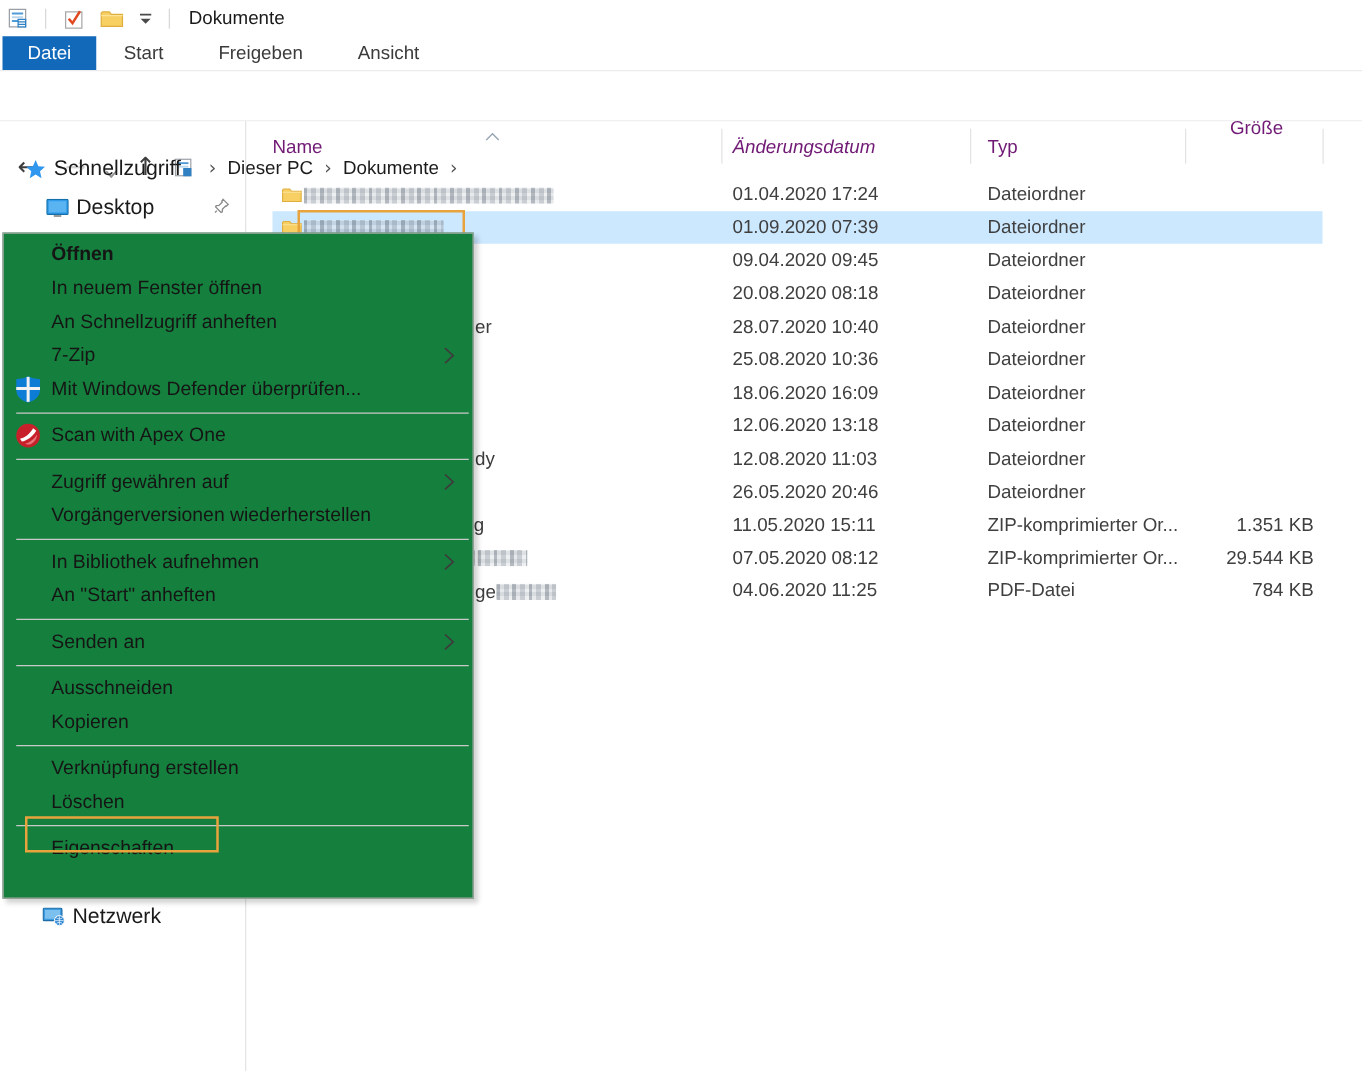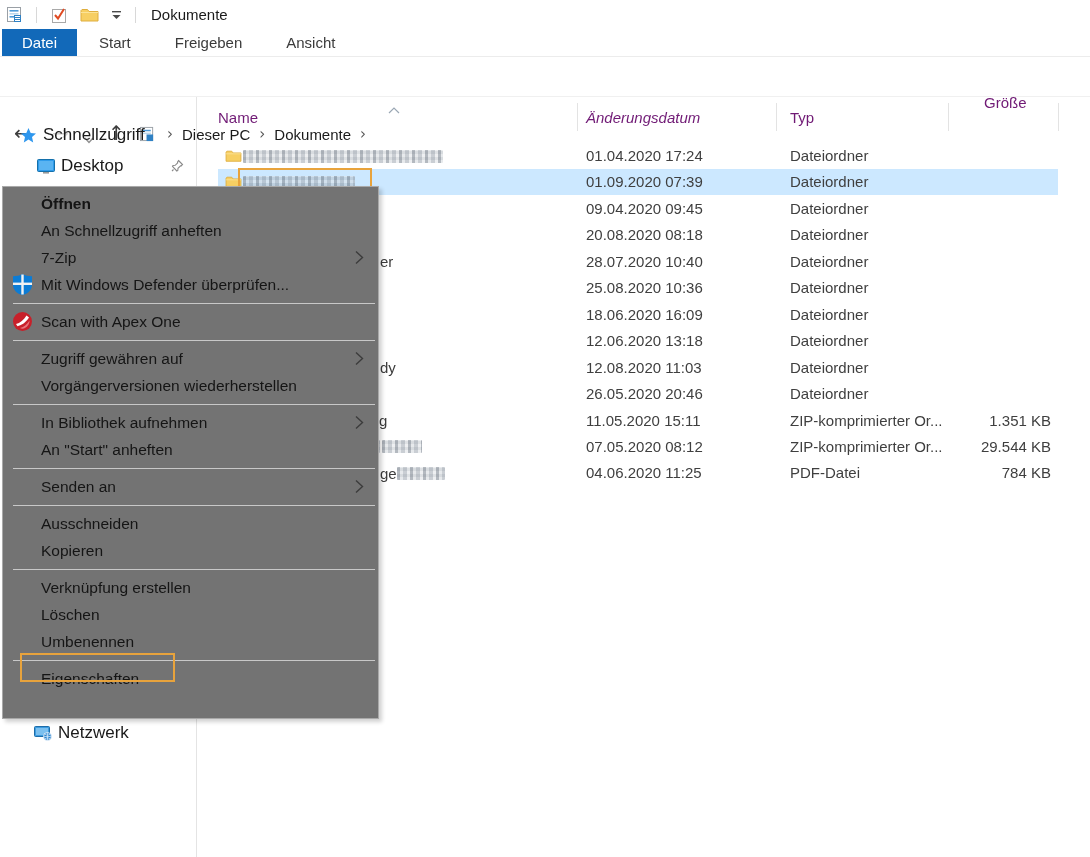--- a/index.html
+++ b/index.html
@@ -43,21 +43,21 @@
   .c-size{right:7px;width:130px;text-align:right;}
   .frag{font-size:15px;color:#3c3c3c;}
   .redact{display:inline-block;height:13px;margin-right:2px;border-radius:1px;
     background-image:
       repeating-linear-gradient(90deg, rgba(118,128,140,.55) 0 3px, rgba(192,199,206,.38) 3px 6px, rgba(148,157,168,.5) 6px 10px, rgba(206,211,217,.36) 10px 13px),
       repeating-linear-gradient(0deg, rgba(255,255,255,.3) 0 3px, rgba(120,130,140,.18) 3px 6px);
     filter:blur(.6px);}
   .name-highlight{left:238px;top:168px;width:130px;height:19px;border:2px solid #e8a33c;z-index:45;}
 
   
-  .cmenu{left:2px;top:186px;width:377px;height:533px;background:#737373;border:1px solid #a9a9a9;
+  .cmenu{left:2px;top:186px;width:377px;height:533px;background:#15803d;border:1px solid #a9a9a9;
          box-shadow:3px 3px 4px rgba(0,0,0,.18);z-index:50;box-sizing:border-box;padding-top:3px;}
   .mi{height:27px;display:flex;align-items:center;font-size:15.5px;color:#151515;}
   .mi .mi-icon{width:38px;display:flex;justify-content:center;align-items:center;}
   .mi .mi-label{flex:1;white-space:nowrap;}
   .mi .mi-arrow{margin-right:14px;display:flex;align-items:center;}
   .mi.bold .mi-label{font-weight:bold;}
   .menu-sep{height:10px;display:flex;align-items:center;}
   .menu-sep>div{flex:1;height:1px;background:#c8c8c8;margin:0 3px 0 10px;}
   .rename-box{position:absolute;left:17px;top:466px;width:155px;height:29px;border:2px solid #e8a33c;box-sizing:border-box;}
 </style>
@@ -344,20 +344,24 @@
 
   <div class="abs name-highlight"></div>
 
   <div class="abs cmenu" id="menu">
       <div class="mi bold">
         <span class="mi-icon"></span>
         <span class="mi-label">Öffnen</span>
       </div>
       <div class="mi">
         <span class="mi-icon"></span>
+        <span class="mi-label">In neuem Fenster öffnen</span>
+      </div>
+      <div class="mi">
+        <span class="mi-icon"></span>
         <span class="mi-label">An Schnellzugriff anheften</span>
       </div>
       <div class="mi">
         <span class="mi-icon"></span>
         <span class="mi-label">7-Zip</span>
         <span class="mi-arrow">
           <svg width="9" height="15" viewBox="0 0 9 15">
             <polyline points="1,1.5 7.5,7.5 1,13.5" fill="none" stroke="#3c3c3c" stroke-width="1.4"></polyline>
           </svg>
         </span>
@@ -444,24 +448,20 @@
         <div></div>
       </div>
       <div class="mi">
         <span class="mi-icon"></span>
         <span class="mi-label">Verknüpfung erstellen</span>
       </div>
       <div class="mi">
         <span class="mi-icon"></span>
         <span class="mi-label">Löschen</span>
       </div>
-      <div class="mi">
-        <span class="mi-icon"></span>
-        <span class="mi-label">Umbenennen</span>
-      </div>
       <div class="menu-sep">
         <div></div>
       </div>
       <div class="mi">
         <span class="mi-icon"></span>
         <span class="mi-label">Eigenschaften</span>
       </div>
       <div class="rename-box"></div>
     </div>
 

